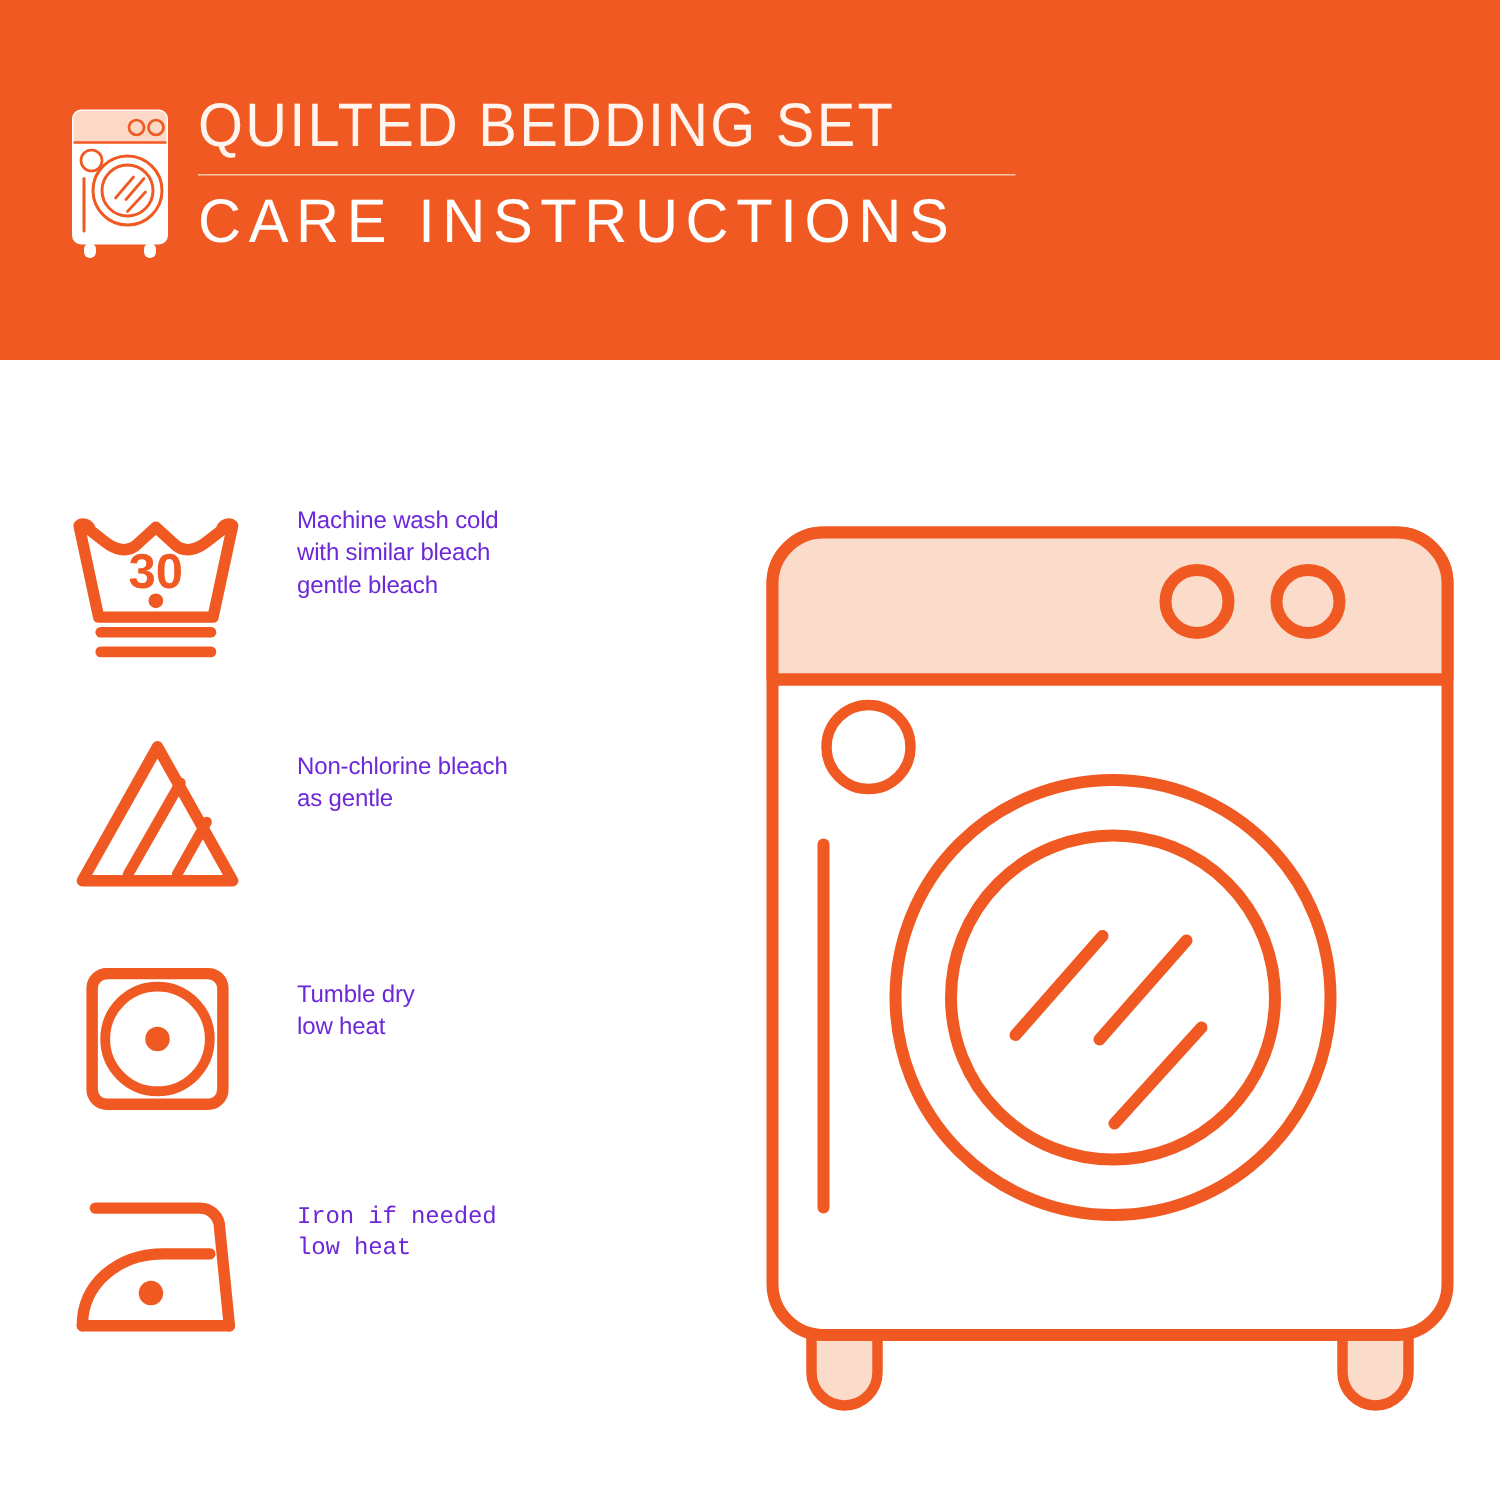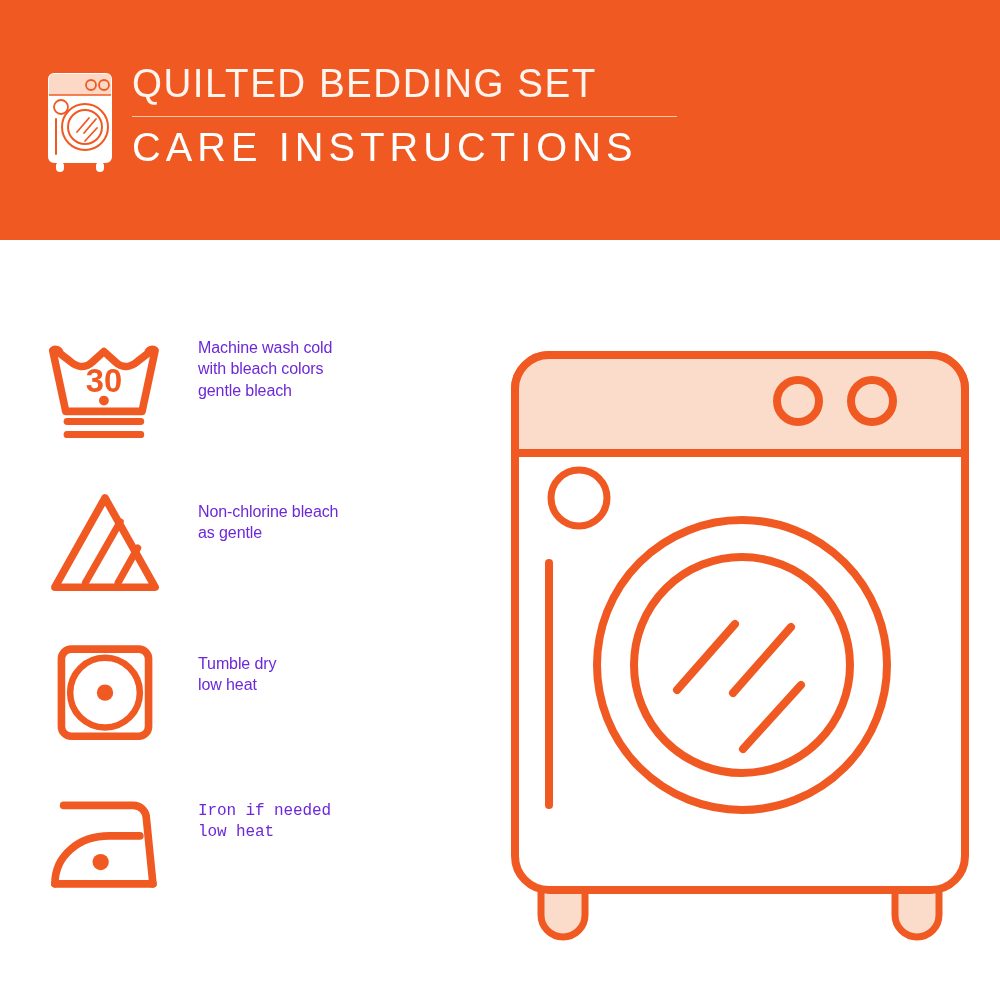--- a/index.html
+++ b/index.html
@@ -204,21 +204,21 @@
 
             <rect x="18" y="78" width="74" height="6.5" rx="3.2" fill="#F05A22"></rect>
             <rect x="18" y="90" width="74" height="6.5" rx="3.2" fill="#F05A22"></rect>
 
             <text x="55" y="54" font-family="Liberation Sans, sans-serif" font-size="30" font-weight="700" fill="#F05A22" text-anchor="middle">30</text>
             <circle cx="55" cy="62" r="4.5" fill="#F05A22"></circle>
           </svg>
         </div>
         <div class="care-text">
           <span class="ln">Machine wash cold</span>
-          <span class="ln">with bleach colors</span>
+          <span class="ln">with similar bleach</span>
           <span class="ln">gentle bleach</span>
         </div>
       </div>
 
       <div class="care-row r2">
         <div class="care-symbol">
           <svg viewBox="0 0 112 104" fill="none" xmlns="http://www.w3.org/2000/svg">
             <path d="M56 10 L102 92 L10 92 Z" fill="none" stroke="#F05A22" stroke-width="7" stroke-linejoin="round"></path>
             <line x1="38" y1="88" x2="70" y2="32" stroke="#F05A22" stroke-width="6.5" stroke-linecap="round"></line>
             <line x1="68" y1="88" x2="86" y2="56" stroke="#F05A22" stroke-width="6.5" stroke-linecap="round"></line>

